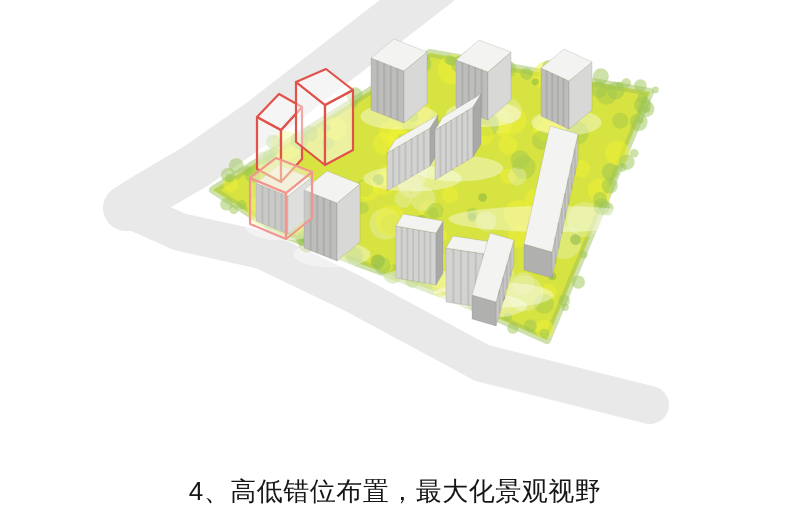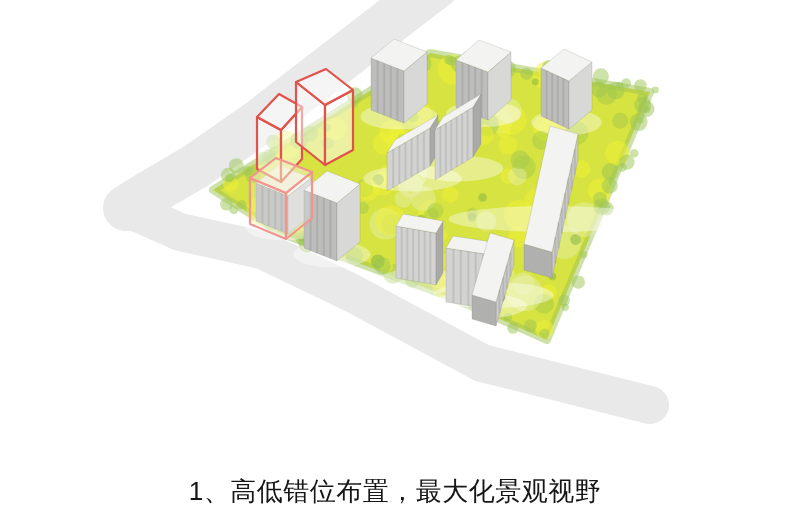--- a/index.html
+++ b/index.html
@@ -319,14 +319,14 @@
       <polygon points="257.0,117.0 281.0,130.0 281.0,182.0 257.0,169.0" fill="rgba(255,255,255,0.5)" stroke="#e0524a" stroke-width="2.2" stroke-linejoin="round"></polygon>
       <polygon points="281.0,130.0 302.0,107.0 302.0,159.0 281.0,182.0" fill="rgba(255,255,255,0.5)" stroke="#e0524a" stroke-width="2.2" stroke-linejoin="round"></polygon>
       <polygon points="257.0,117.0 279.0,94.0 302.0,107.0 281.0,130.0" fill="rgba(255,255,255,0.55)" stroke="#e0524a" stroke-width="2.2" stroke-linejoin="round"></polygon>
       <polygon points="296.0,82.0 325.0,105.0 325.0,165.0 296.0,142.0" fill="rgba(255,255,255,0.5)" stroke="#e0524a" stroke-width="2.2" stroke-linejoin="round"></polygon>
       <polygon points="325.0,105.0 353.0,90.0 353.0,150.0 325.0,165.0" fill="rgba(255,255,255,0.5)" stroke="#e0524a" stroke-width="2.2" stroke-linejoin="round"></polygon>
       <polygon points="296.0,82.0 326.0,69.0 353.0,90.0 325.0,105.0" fill="rgba(255,255,255,0.55)" stroke="#e0524a" stroke-width="2.2" stroke-linejoin="round"></polygon>
       <polygon points="250.0,178.0 286.0,193.0 286.0,239.0 250.0,224.0" fill="rgba(255,255,255,0.18)" stroke="#f2958e" stroke-width="2.2" stroke-linejoin="round"></polygon>
       <polygon points="286.0,193.0 312.0,172.0 312.0,218.0 286.0,239.0" fill="rgba(255,255,255,0.18)" stroke="#f2958e" stroke-width="2.2" stroke-linejoin="round"></polygon>
       <polygon points="250.0,178.0 276.0,158.0 312.0,172.0 286.0,193.0" fill="rgba(243,238,200,0.55)" stroke="#f2958e" stroke-width="2.2" stroke-linejoin="round"></polygon>
     </svg>
-  <div class="caption">1、高低错位布置，最大化景观视野</div>
+  <div class="caption">4、高低错位布置，最大化景观视野</div>
 </div>
 
 </body></html>

